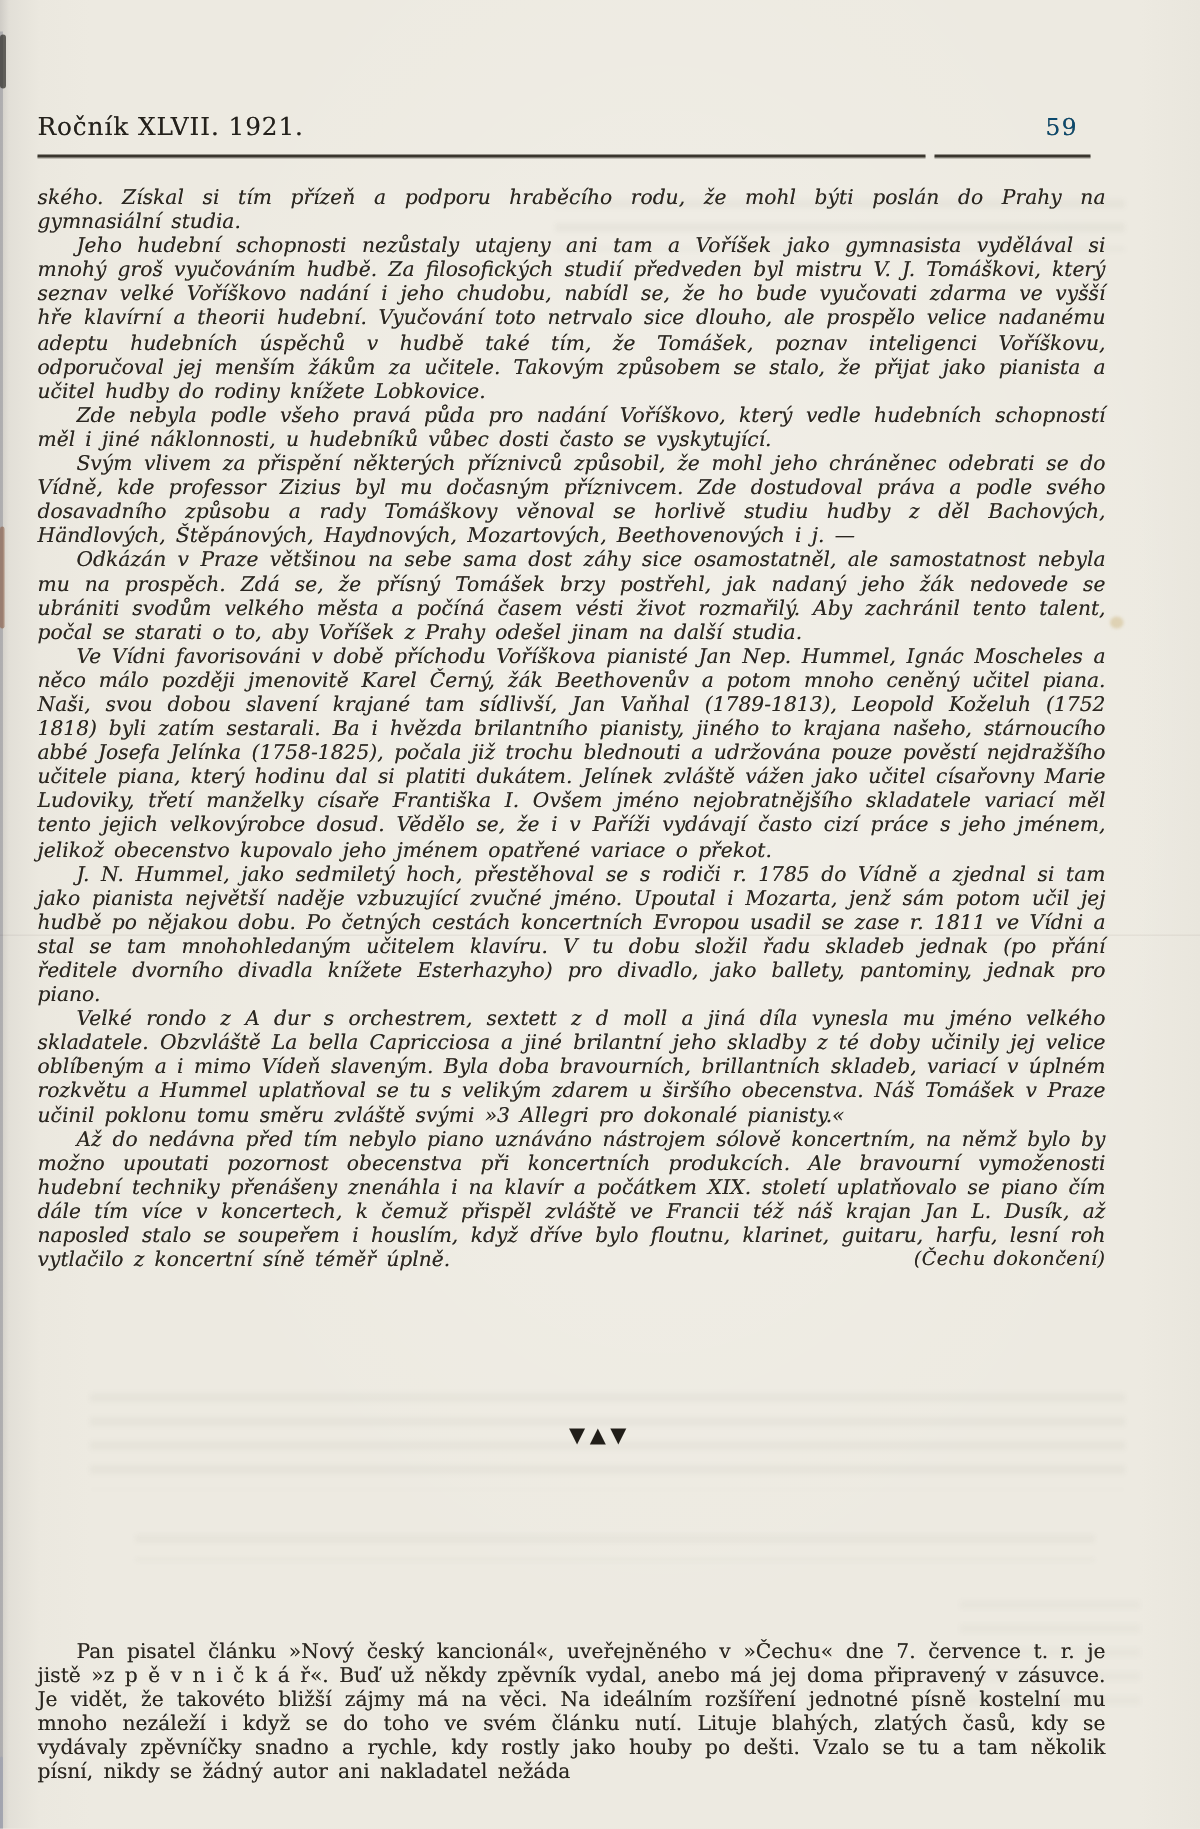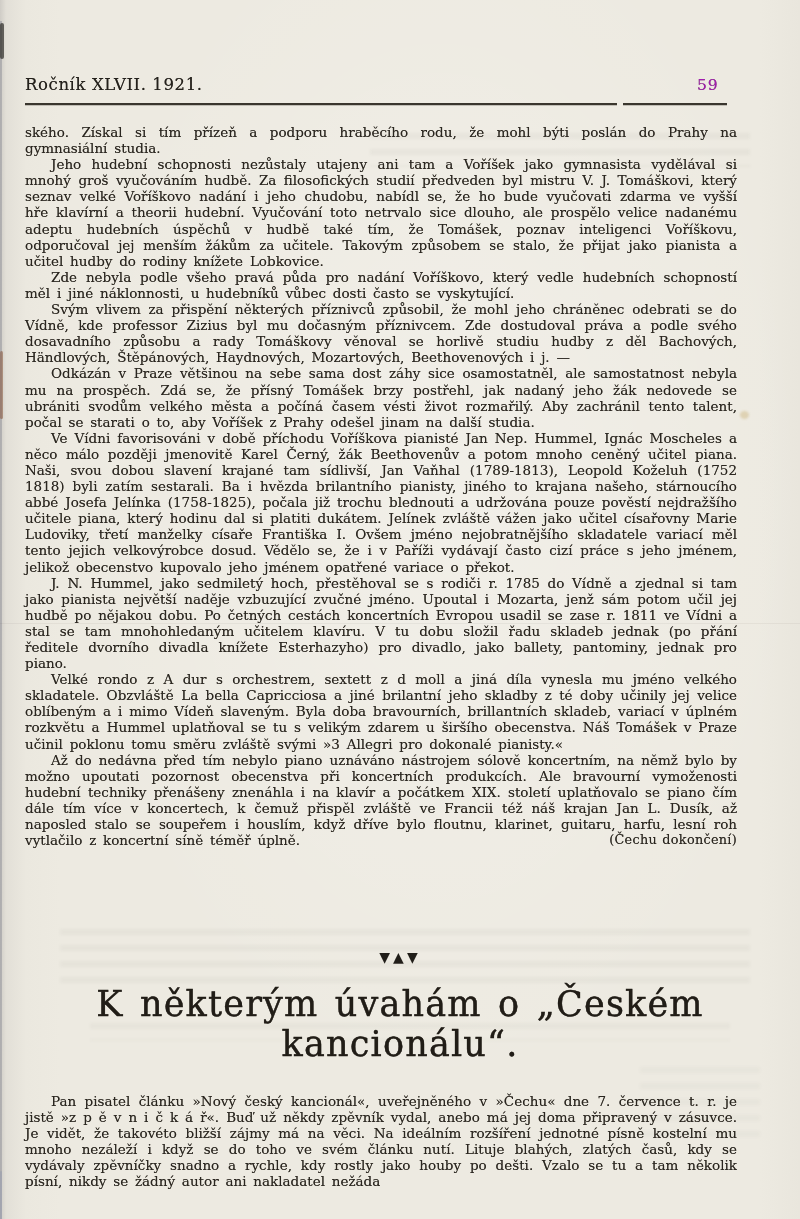--- a/index.html
+++ b/index.html
@@ -30,32 +30,32 @@
   .ghost-1{left:370px;top:112px;width:380px;height:34px;}
   .ghost-2{left:60px;top:908px;width:690px;height:64px;opacity:0.5;}
   .ghost-3{left:90px;top:1002px;width:640px;height:18px;opacity:0.45;}
   .ghost-4{left:640px;top:1046px;width:120px;height:70px;opacity:0.4;}
 
   
   .page-header{position:absolute;left:25px;top:52px;width:712px;height:32px;}
   .volume{position:absolute;left:0;top:2px;font-size:16.5px;letter-spacing:0.6px;
           color:#24211c;text-shadow:0 0 0.4px rgba(35,30,22,0.6);}
   .pageno{position:absolute;left:672px;top:3px;font-size:15.5px;letter-spacing:1px;
-          color:#a21caf;text-shadow:0 0 0.4px rgba(35,30,22,0.6);text-align:center;}
+          color:#0c4a6e;text-shadow:0 0 0.4px rgba(35,30,22,0.6);text-align:center;}
   .rule{position:absolute;top:30px;height:2px;background:#3a362e;box-shadow:0 1px 0 rgba(58,54,46,0.25);}
   .rule-left{left:0;width:592px;}
   .rule-right{left:598px;width:104px;}
 
   
   .article{position:absolute;left:25px;width:712px;text-align:justify;
     font-size:13.5px;line-height:16.1px;word-spacing:2.5px;color:#2a2620;
     text-shadow:0 0 0.35px rgba(40,34,24,0.55);}
   .article p{margin:0;text-indent:26px;}
   .article p.noindent{text-indent:0;}
-  .article-1{top:103px;}
+  .article-1{top:103px;font-style:italic;}
   .article-2{top:1072px;}
   .cont-note{float:right;text-indent:0;font-size:12.8px;letter-spacing:0.3px;word-spacing:1px;}
 
   
   .divider{position:absolute;left:0;top:928px;width:800px;text-align:center;
     font-size:14px;letter-spacing:3px;color:#211e19;
     font-family:"DejaVu Sans","Liberation Sans",sans-serif;}
 
   
   .section-title{position:absolute;left:0;top:963px;width:800px;margin:0;text-align:center;
@@ -95,18 +95,17 @@
     <p>J. N. Hummel, jako sedmiletý hoch, přestěhoval se s rodiči r. 1785 do Vídně a zjednal si tam jako pianista největší naděje vzbuzující zvučné jméno. Upoutal i Mozarta, jenž sám potom učil jej hudbě po nějakou dobu. Po četných cestách koncertních Evropou usadil se zase r. 1811 ve Vídni a stal se tam mnohohledaným učitelem klavíru. V tu dobu složil řadu skladeb jednak (po přání ředitele dvorního divadla knížete Esterhazyho) pro divadlo, jako ballety, pantominy, jednak pro piano.</p>
     <p>Velké rondo z A dur s orchestrem, sextett z d moll a jiná díla vynesla mu jméno velkého skladatele. Obzvláště La bella Capricciosa a jiné brilantní jeho skladby z té doby učinily jej velice oblíbeným a i mimo Vídeň slaveným. Byla doba bravourních, brillantních skladeb, variací v úplném rozkvětu a Hummel uplatňoval se tu s velikým zdarem u širšího obecenstva. Náš Tomášek v Praze učinil poklonu tomu směru zvláště svými »3 Allegri pro dokonalé pianisty.«</p>
     <p>
       <span>Až do nedávna před tím nebylo piano uznáváno nástrojem sólově koncertním, na němž bylo by možno upoutati pozornost obecenstva při koncertních produkcích. Ale bravourní vymoženosti hudební techniky přenášeny znenáhla i na klavír a počátkem XIX. století uplatňovalo se piano čím dále tím více v koncertech, k čemuž přispěl zvláště ve Francii též náš krajan Jan L. Dusík, až naposled stalo se soupeřem i houslím, když dříve bylo floutnu, klarinet, guitaru, harfu, lesní roh vytlačilo z koncertní síně téměř úplně.</span>
       <span class="cont-note">(Čechu dokončení)</span>
     </p>
   </main>
 
   <div class="divider">▼▲▼</div>
 
-  <h1 class="section-title">K některým úvahám o „Českém kancionálu“.</h1>
   <section class="article article-2">
     <p>Pan pisatel článku »Nový český kancionál«, uveřejněného v »Čechu« dne 7. července t. r. je jistě »z p ě v n i č k á ř«. Buď už někdy zpěvník vydal, anebo má jej doma připravený v zásuvce. Je vidět, že takovéto bližší zájmy má na věci. Na ideálním rozšíření jednotné písně kostelní mu mnoho nezáleží i když se do toho ve svém článku nutí. Lituje blahých, zlatých časů, kdy se vydávaly zpěvníčky snadno a rychle, kdy rostly jako houby po dešti. Vzalo se tu a tam několik písní, nikdy se žádný autor ani nakladatel nežáda</p>
   </section>
 
 </div>
 
 </body></html>

